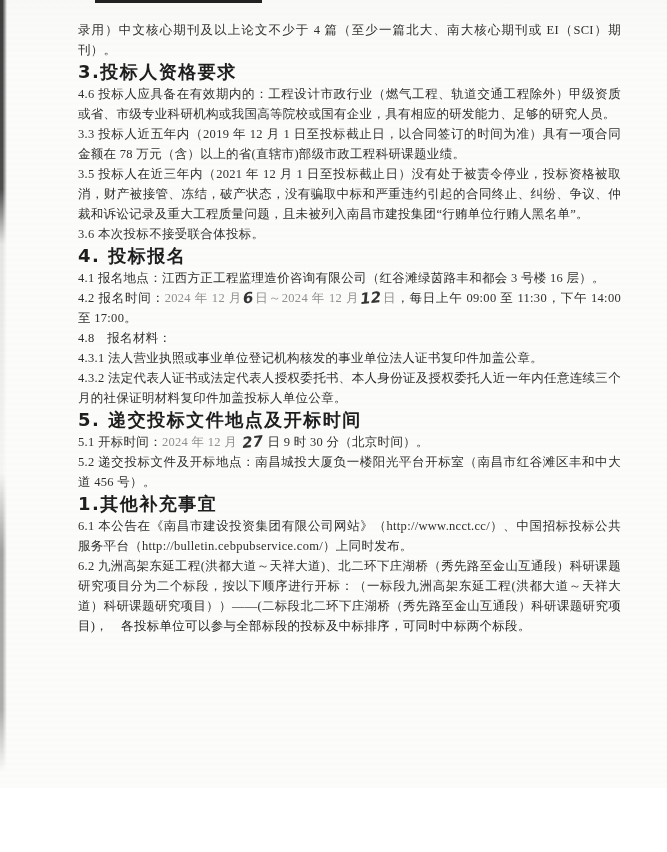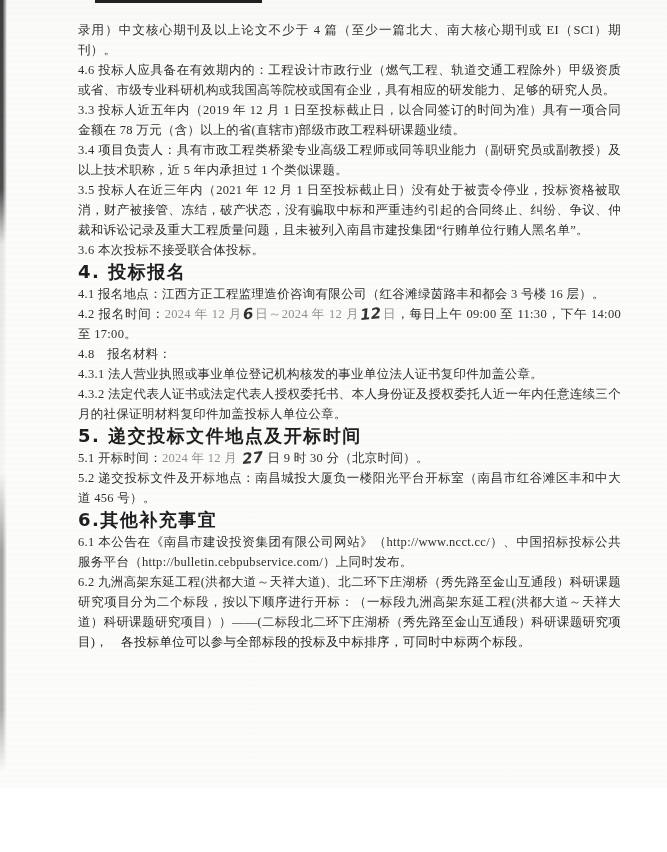--- a/index.html
+++ b/index.html
@@ -80,41 +80,41 @@
 <body>
 
 <div class="page">
   <div class="scan-left-shadow"></div>
   <div class="scan-top-rule"></div>
 
   <div class="content">
 
     <p class="body">录用）中文核心期刊及以上论文不少于 4 篇（至少一篇北大、南大核心期刊或 EI（SCI）期刊）。</p>
 
+    <h2 class="sec h3">3.投标人资格要求</h2>
     <p class="body">4.6 投标人应具备在有效期内的：工程设计市政行业（燃气工程、轨道交通工程除外）甲级资质或省、市级专业科研机构或我国高等院校或国有企业，具有相应的研发能力、足够的研究人员。</p>
     <p class="body">3.3 投标人近五年内（2019 年 12 月 1 日至投标截止日，以合同签订的时间为准）具有一项合同金额在 78 万元（含）以上的省(直辖市)部级市政工程科研课题业绩。</p>
-    <p class="body">3.4 项目负责人：具有市政工程类桥梁专业高级工程师或同等职业能力（副研究员或副教授）及以上技术职称，近 5 年内承担过 1 个类似课题。</p>
     <p class="body">3.5 投标人在近三年内（2021 年 12 月 1 日至投标截止日）没有处于被责令停业，投标资格被取消，财产被接管、冻结，破产状态，没有骗取中标和严重违约引起的合同终止、纠纷、争议、仲裁和诉讼记录及重大工程质量问题，且未被列入南昌市建投集团“行贿单位行贿人黑名单”。</p>
     <p class="body">3.6 本次投标不接受联合体投标。</p>
 
     <h2 class="sec h4">4. 投标报名</h2>
     <p class="body">4.1 报名地点：江西方正工程监理造价咨询有限公司（红谷滩绿茵路丰和都会 3 号楼 16 层）。</p>
     <p class="body">
       <span>4.2 报名时间：</span><span class="faint">2024 年 12 月</span><span class="hw">6</span><span class="faint">日～</span><span class="faint">2024 年 12 月</span><span class="hw">12</span><span class="faint">日</span><span>，每日上午 09:00 至 11:30，下午 14:00 至 17:00。</span>
     </p>
     <p class="body">4.8　报名材料：</p>
     <p class="body">4.3.1 法人营业执照或事业单位登记机构核发的事业单位法人证书复印件加盖公章。</p>
     <p class="body">4.3.2 法定代表人证书或法定代表人授权委托书、本人身份证及授权委托人近一年内任意连续三个月的社保证明材料复印件加盖投标人单位公章。</p>
 
     <h2 class="sec h5">5. 递交投标文件地点及开标时间</h2>
     <p class="body">
       <span>5.1 开标时间：</span><span class="faint">2024 年 12 月 </span><span class="hw">27</span><span> 日 9 时 30 分（北京时间）。</span>
     </p>
     <p class="body">5.2 递交投标文件及开标地点：南昌城投大厦负一楼阳光平台开标室（南昌市红谷滩区丰和中大道 456 号）。</p>
 
-    <h2 class="sec h6">6.其他补充事宜</h2>
+    <h2 class="sec h6">1.其他补充事宜</h2>
     <p class="body">6.1 本公告在《南昌市建设投资集团有限公司网站》（http://www.ncct.cc/）、中国招标投标公共服务平台（http://bulletin.cebpubservice.com/）上同时发布。</p>
     <p class="body">
       <span>6.2 九洲高架东延工程(洪都大道～天祥大道)、北二环下庄湖桥（秀先路至金山互通段）科研课题研究项目分为二个标段，按以下顺序进行开标：（一标段九洲高架东延工程(洪都大道～天祥大道）科研课题研究项目））——(二标段北二环下庄湖桥（秀先路至金山互通段）科研课题研究项目)，</span><span class="bold-tail">各投标单位可以参与全部标段的投标及中标排序，可同时中标两个标段。</span>
     </p>
 
   </div>
 </div>
 
 </body></html>

